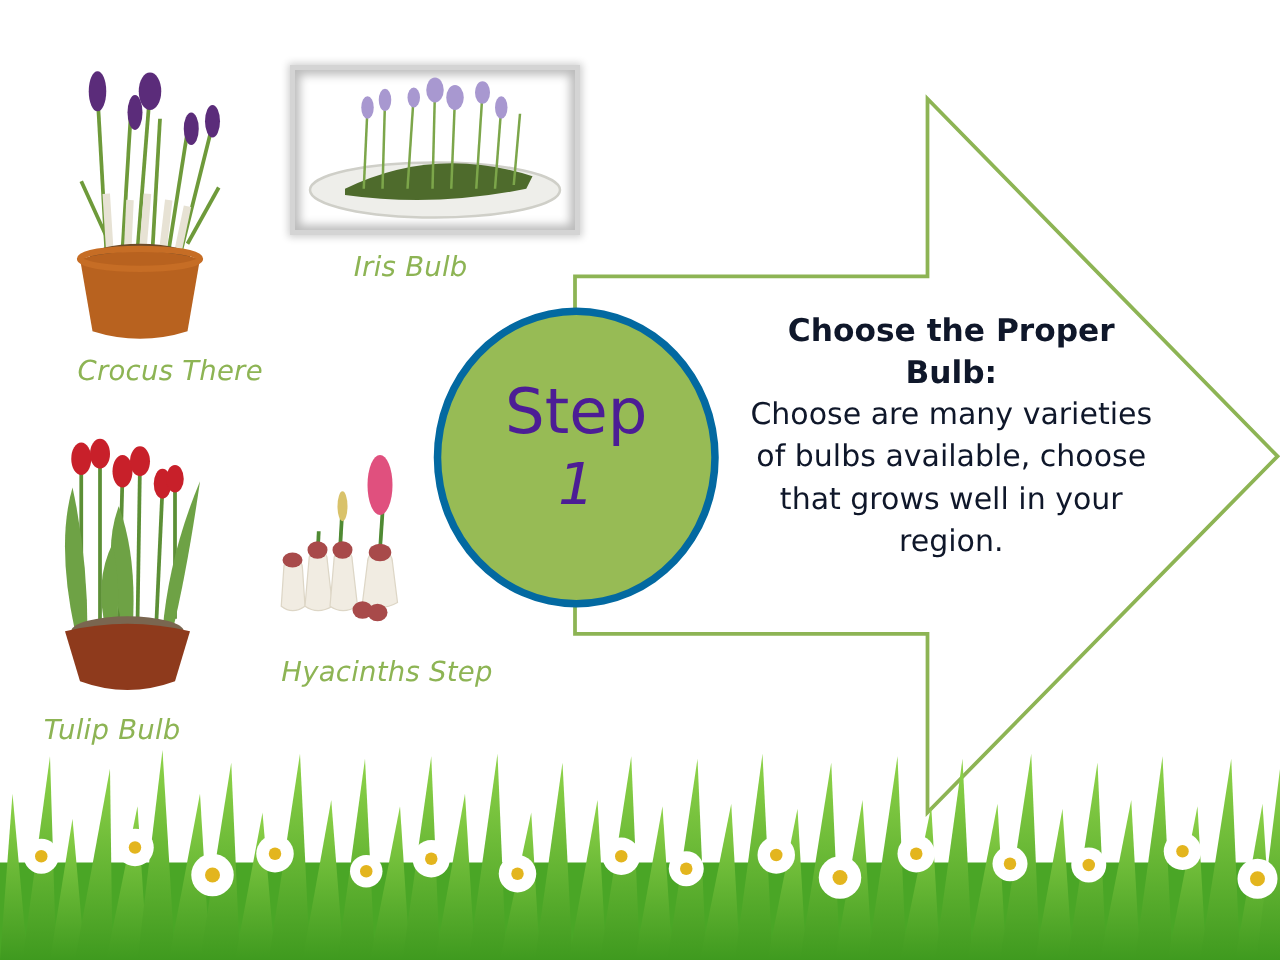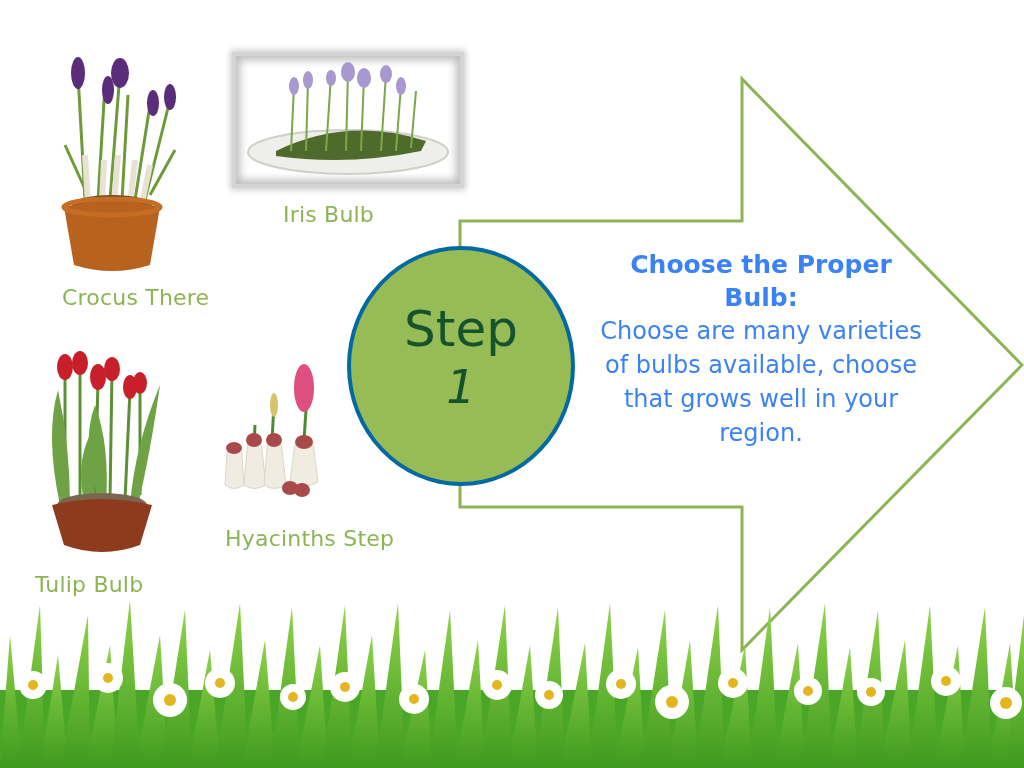--- a/index.html
+++ b/index.html
@@ -1,23 +1,23 @@
 <!DOCTYPE html>
 <html><head>
 <meta charset="utf-8">
 <style>
   html,body{margin:0;padding:0;}
   body{width:1024px;height:768px;position:relative;overflow:hidden;background:#ffffff;font-family:"DejaVu Sans",sans-serif;}
-  .abs{position:absolute;}
+  .abs{position:absolute;font-style:italic;}
   .label{color:#8db454;font-size:22px;font-family:"DejaVu Sans",sans-serif;white-space:nowrap;letter-spacing:0.2px;}
   .arrow-svg{position:absolute;left:0;top:0;}
-  .step-circle{position:absolute;left:347px;top:246px;width:228px;height:240px;border-radius:50%;background:#97bb55;border:4px solid #0369a1;box-sizing:border-box;display:flex;flex-direction:column;align-items:center;justify-content:center;color:#14532d;}
+  .step-circle{position:absolute;left:347px;top:246px;width:228px;height:240px;border-radius:50%;background:#97bb55;border:6px solid #0369a1;box-sizing:border-box;display:flex;flex-direction:column;align-items:center;justify-content:center;color:#4c1d95;}
   .step-word{font-size:50px;line-height:60px;font-family:"DejaVu Sans",sans-serif;margin-top:-18px;}
   .step-num{font-size:46px;line-height:56px;font-style:italic;font-family:"DejaVu Sans",sans-serif;}
-  .desc{position:absolute;left:598px;top:248px;width:326px;text-align:center;color:#3b82f6;font-family:"DejaVu Sans",sans-serif;}
+  .desc{position:absolute;left:598px;top:248px;width:326px;text-align:center;color:#0f172a;font-family:"DejaVu Sans",sans-serif;}
   .desc .title{font-size:25px;line-height:33px;font-weight:bold;}
   .desc .body{font-size:24px;line-height:34px;}
   .grass{position:absolute;left:0;top:595px;width:1024px;height:173px;}
   .photo-frame{position:absolute;left:232px;top:52px;width:232px;height:136px;background:#fff;border:4px solid #d4d4d4;box-shadow:0 0 8px 4px #bcbcbc inset,0 0 6px 2px #cfcfcf;box-sizing:border-box;}
 </style>
 </head>
 <body>
 
 <svg class="arrow-svg" width="1024" height="768" viewBox="0 0 1024 768">
   <polygon points="460,221 742,221 742,79 1022,365 742,650 742,507 460,507" fill="#ffffff" stroke="#8db454" stroke-width="3"></polygon>

